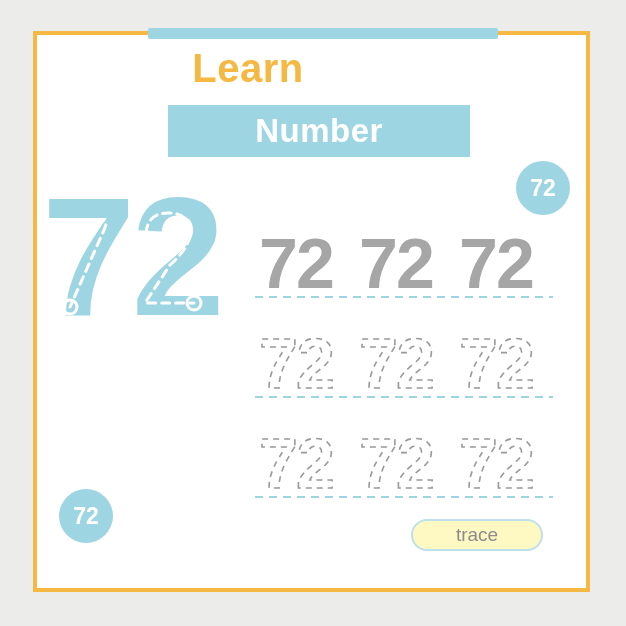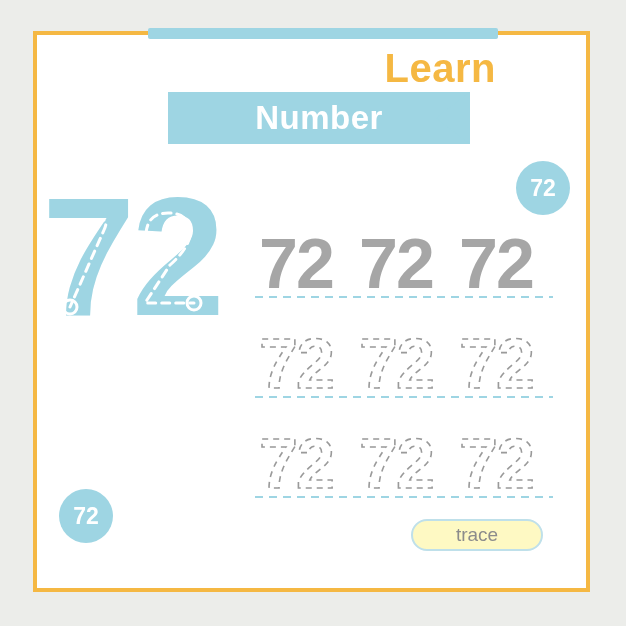--- a/index.html
+++ b/index.html
@@ -38,32 +38,32 @@
     width: 350px;
     height: 11px;
     background: #9ed5e3;
     border-radius: 2px;
   }
   .title-learn {
     position: absolute;
     left: 0;
     top: 46px;
     width: 496px;
-    text-align: right;
+    text-align: center;
     font-size: 40px;
     font-weight: bold;
     color: #f5b843;
     letter-spacing: 0.5px;
     line-height: 44px;
   }
   
   .ribbon {
     position: absolute;
     left: 168px;
-    top: 92px;
+    top: 105px;
     width: 302px;
     height: 52px;
   }
   .ribbon svg { display: block; }
   .ribbon-label {
     position: absolute;
     left: 0;
     top: 0;
     width: 302px;
     height: 52px;

